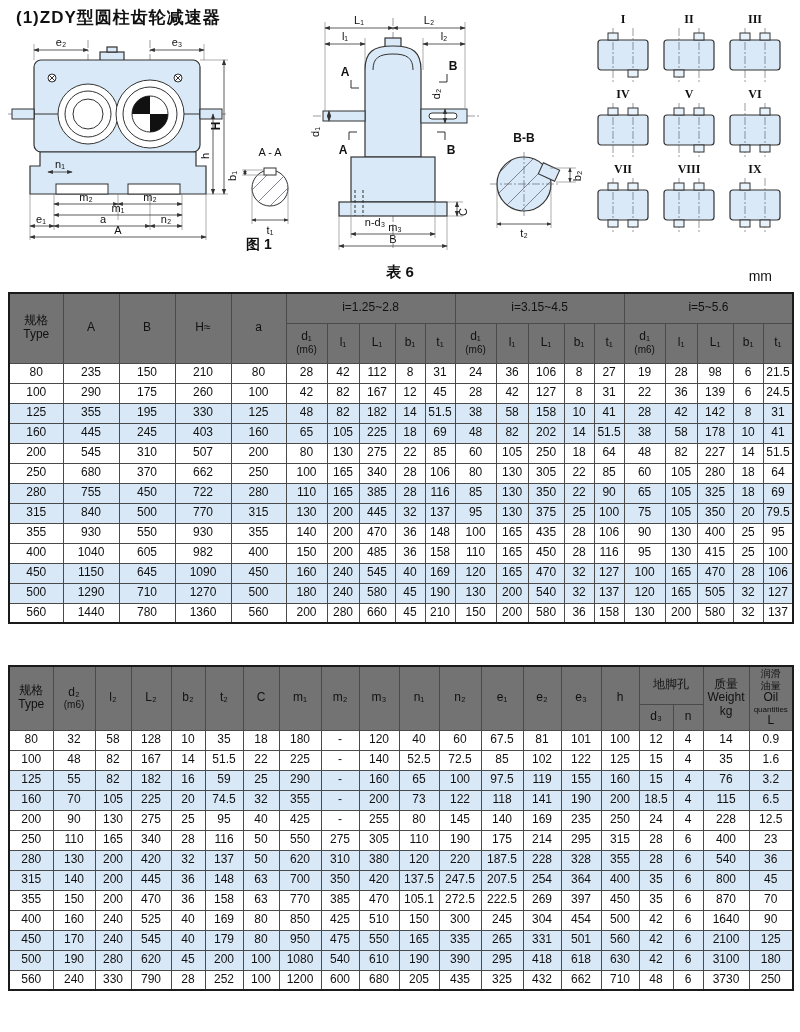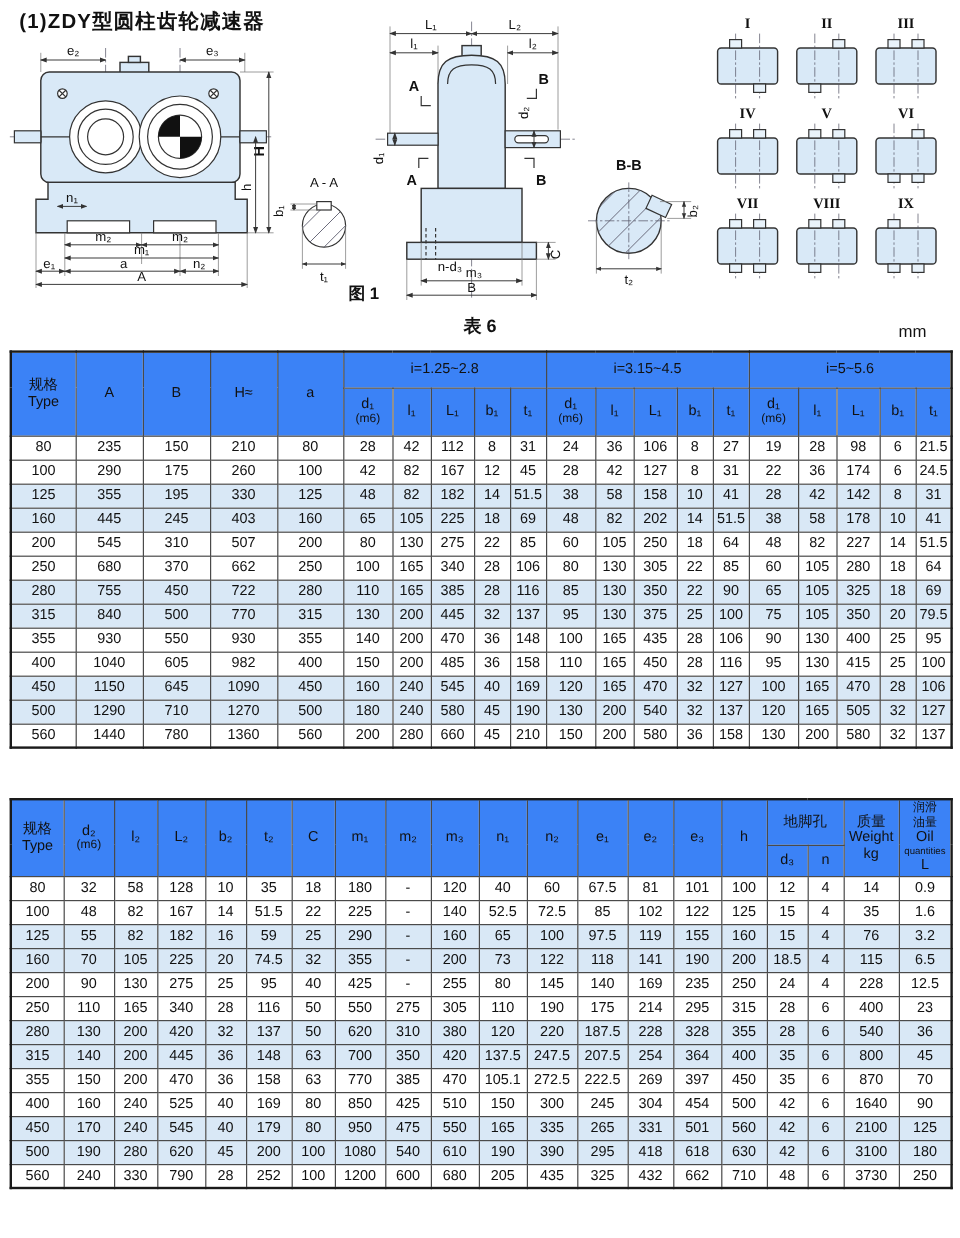--- a/index.html
+++ b/index.html
@@ -2,27 +2,27 @@
 <html><head>
 <meta charset="utf-8">
 <style>
   html,body{margin:0;padding:0;background:#fff;}
   .page{position:relative;width:800px;height:1032px;background:#fff;overflow:hidden;
         font-family:"Liberation Sans","DejaVu Sans",sans-serif;color:#111;}
   .abs{position:absolute;}
   .title{left:16px;top:6px;font-size:17px;font-weight:bold;letter-spacing:1px;}
   .tbl-caption{left:0;top:263px;width:800px;text-align:center;font-size:15px;font-weight:bold;}
   .unit-mm{right:28px;top:268px;font-size:14px;}
-  .fig-caption{left:246px;top:236px;width:70px;text-align:right;font-size:14px;font-weight:bold;}
+  .fig-caption{left:246px;top:236px;width:70px;text-align:left;font-size:14px;font-weight:bold;}
 
   table{border-collapse:collapse;table-layout:fixed;background:#fff;
         border:2px solid #1a1a1a;}
   th,td{border:1px solid #4a4a4a;text-align:center;vertical-align:middle;
         padding:0;font-size:12px;font-weight:normal;line-height:1.15;overflow:hidden;}
-  thead th{background:#3b82f6;}
+  thead th{background:#737373;}
   tbody tr{height:20px;}
   tbody tr.blue td{background:#d9e8f6;}
   .hsmall{font-size:10px;}
   .hxs{font-size:8px;}
   #table1 thead tr.gr{height:30px;}
   #table1 thead tr.sub{height:40px;}
   #table2 thead tr.gr{height:38px;}
   #table2 thead tr.sub{height:26px;}
 
   
@@ -445,21 +445,21 @@
           <td>167</td>
           <td>12</td>
           <td>45</td>
           <td>28</td>
           <td>42</td>
           <td>127</td>
           <td>8</td>
           <td>31</td>
           <td>22</td>
           <td>36</td>
-          <td>174</td>
+          <td>139</td>
           <td>6</td>
           <td>24.5</td>
         </tr>
         <tr class="blue">
           <td>125</td>
           <td>355</td>
           <td>195</td>
           <td>330</td>
           <td>125</td>
           <td>48</td>

